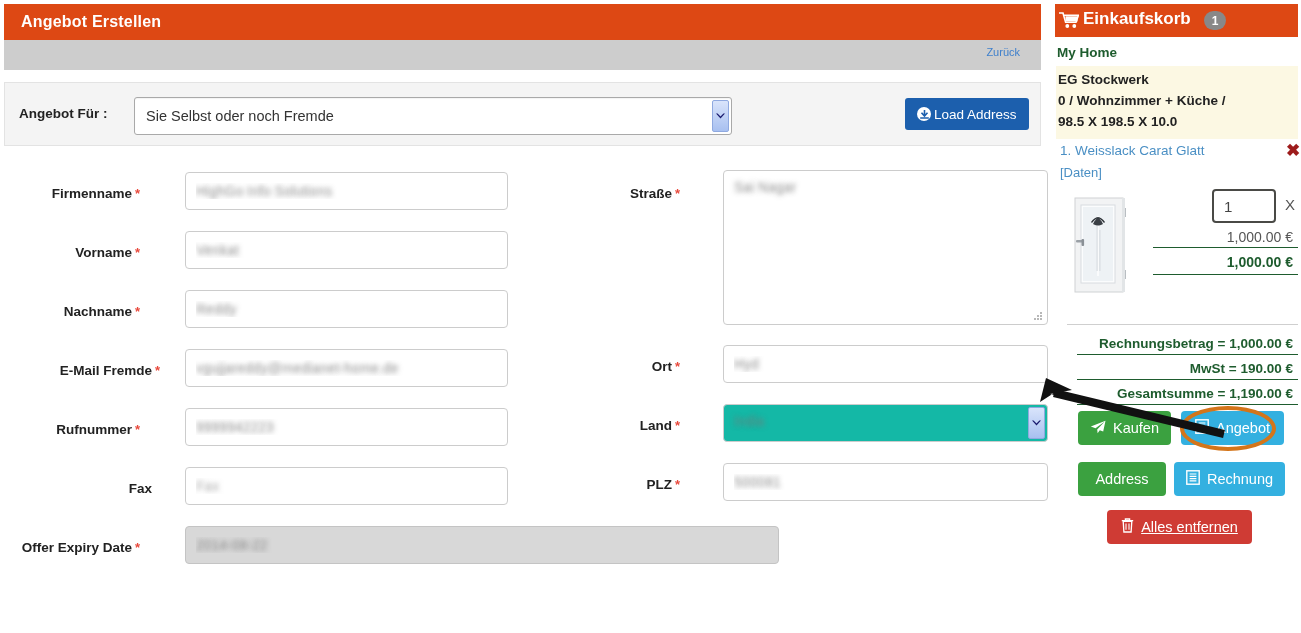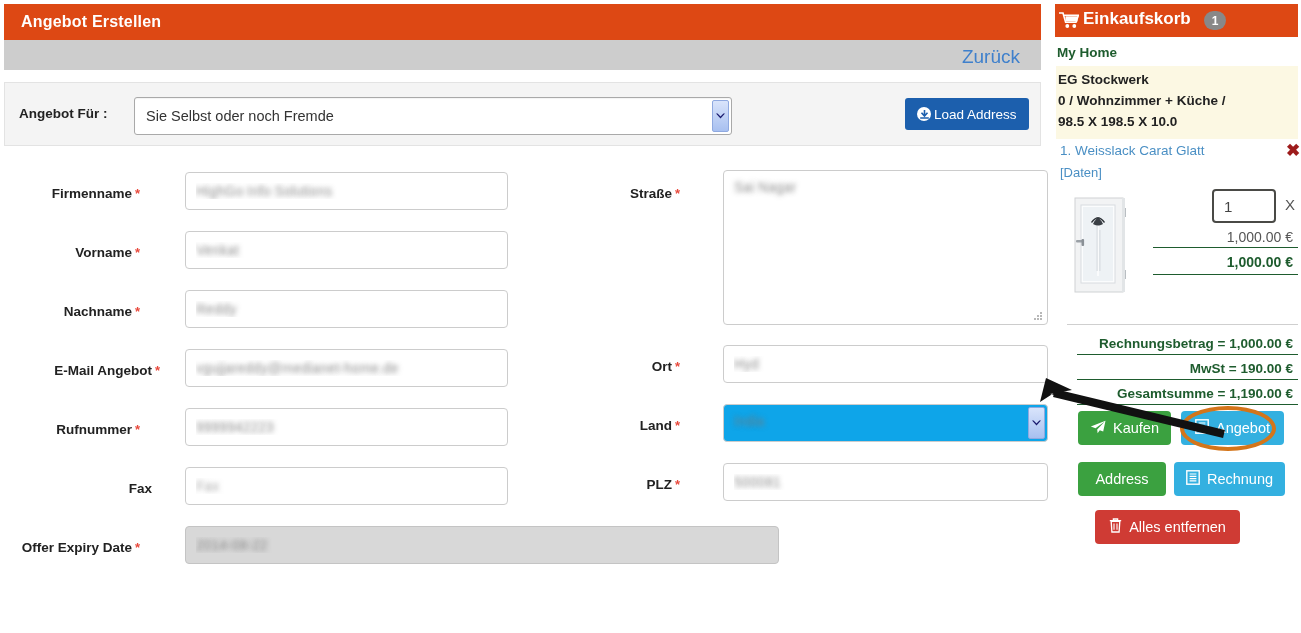--- a/index.html
+++ b/index.html
@@ -40,21 +40,21 @@
   .subbar {
     position: absolute;
     left: 4px; top: 40px;
     width: 1037px; height: 30px;
     background: #cdcdcd;
   }
   .subbar .back-link {
     position: absolute;
     right: 21px; top: 6px;
     color: #3f80cc;
-    font-size: 19px;
+    font-size: 11px;
     text-decoration: none;
     cursor: pointer;
   }
 
   
   .select-strip {
     position: absolute;
     left: 4px; top: 82px;
     width: 1037px; height: 64px;
     background: #f4f4f4;
@@ -149,21 +149,21 @@
   }
   .ta-grip i {
     position: absolute;
     width: 2px; height: 2px;
     background: #b8b8b8;
     display: block;
   }
 
   .fselect {
     position: absolute;
-    background: #0ea5e9;
+    background: #14b8a6;
     border: 1px solid #cccccc;
     border-radius: 4px;
   }
   .fselect .selval {
     position: absolute;
     left: 10px; top: 8px;
     font-size: 14px;
     color: transparent;
     text-shadow: 0 0 5px rgba(120,120,120,0.85);
   }
@@ -391,21 +391,21 @@
 
     <div class="frow" style="left:0;top:290px;width:520px;height:42px;">
       <span class="flabel" style="left:0;top:14px;width:140px;">
         <span>Nachname</span><span class="req">*</span>
       </span>
       <input class="finput blur" style="left: 185px; top: 0px; width: 323px; height: 38px;" value="Reddy">
     </div>
 
     <div class="frow" style="left:0;top:349px;width:520px;height:42px;">
       <span class="flabel" style="left:0;top:14px;width:160px;">
-        <span>E-Mail Angebot</span><span class="req">*</span>
+        <span>E-Mail Fremde</span><span class="req">*</span>
       </span>
       <input class="finput blur" style="left: 185px; top: 0px; width: 323px; height: 38px;" value="vgujjareddy@medianet-home.de">
     </div>
 
     <div class="frow" style="left:0;top:408px;width:520px;height:42px;">
       <span class="flabel" style="left:0;top:14px;width:140px;">
         <span>Rufnummer</span><span class="req">*</span>
       </span>
       <input class="finput blur" style="left: 185px; top: 0px; width: 323px; height: 38px;" value="9999942223">
     </div>
@@ -560,21 +560,21 @@
     <button class="cbtn blue" style="left:119px;top:458px;width:111px;height:34px;">
       <span>
         <svg width="14" height="15" viewBox="0 0 14 15">
           <rect x="0.8" y="0.8" width="12.4" height="13.4" fill="none" stroke="#fff" stroke-width="1.4"></rect>
           <path d="M3.6 4 L10.4 4 M3.6 6.3 L10.4 6.3 M3.6 8.6 L10.4 8.6 M3.6 10.9 L10.4 10.9" stroke="#fff" stroke-width="1.2"></path>
         </svg>
       </span>
       <span>Rechnung</span>
     </button>
 
-    <button class="cbtn red" style="left:40px;top:506px;width:145px;height:34px;">
+    <button class="cbtn red" style="left:52px;top:506px;width:145px;height:34px;text-decoration:underline;">
       <span>
         <svg width="13" height="15" viewBox="0 0 13 15">
           <path d="M0.8 2.6 L12.2 2.6 M4.4 2.6 L4.4 1 L8.6 1 L8.6 2.6" stroke="#fff" stroke-width="1.3" fill="none"></path>
           <path d="M2.2 3.4 L2.9 14 L10.1 14 L10.8 3.4 Z" fill="none" stroke="#fff" stroke-width="1.3"></path>
           <path d="M5 5.6 L5 11.8 M8 5.6 L8 11.8" stroke="#fff" stroke-width="1.1"></path>
         </svg>
       </span>
       <span>Alles entfernen</span>
     </button>
 

